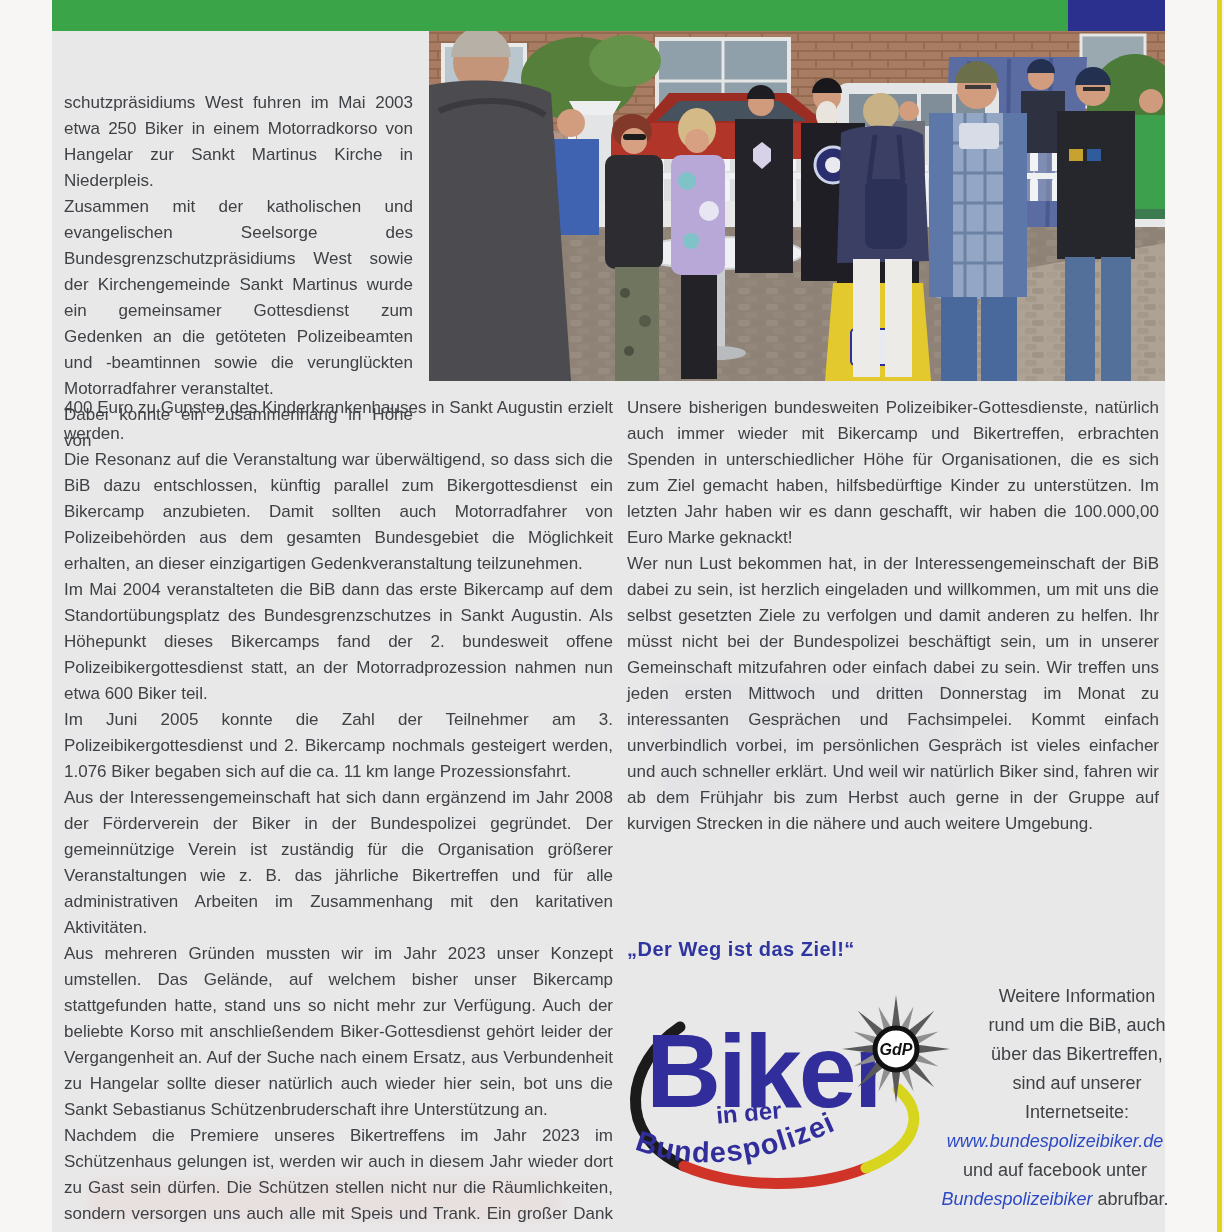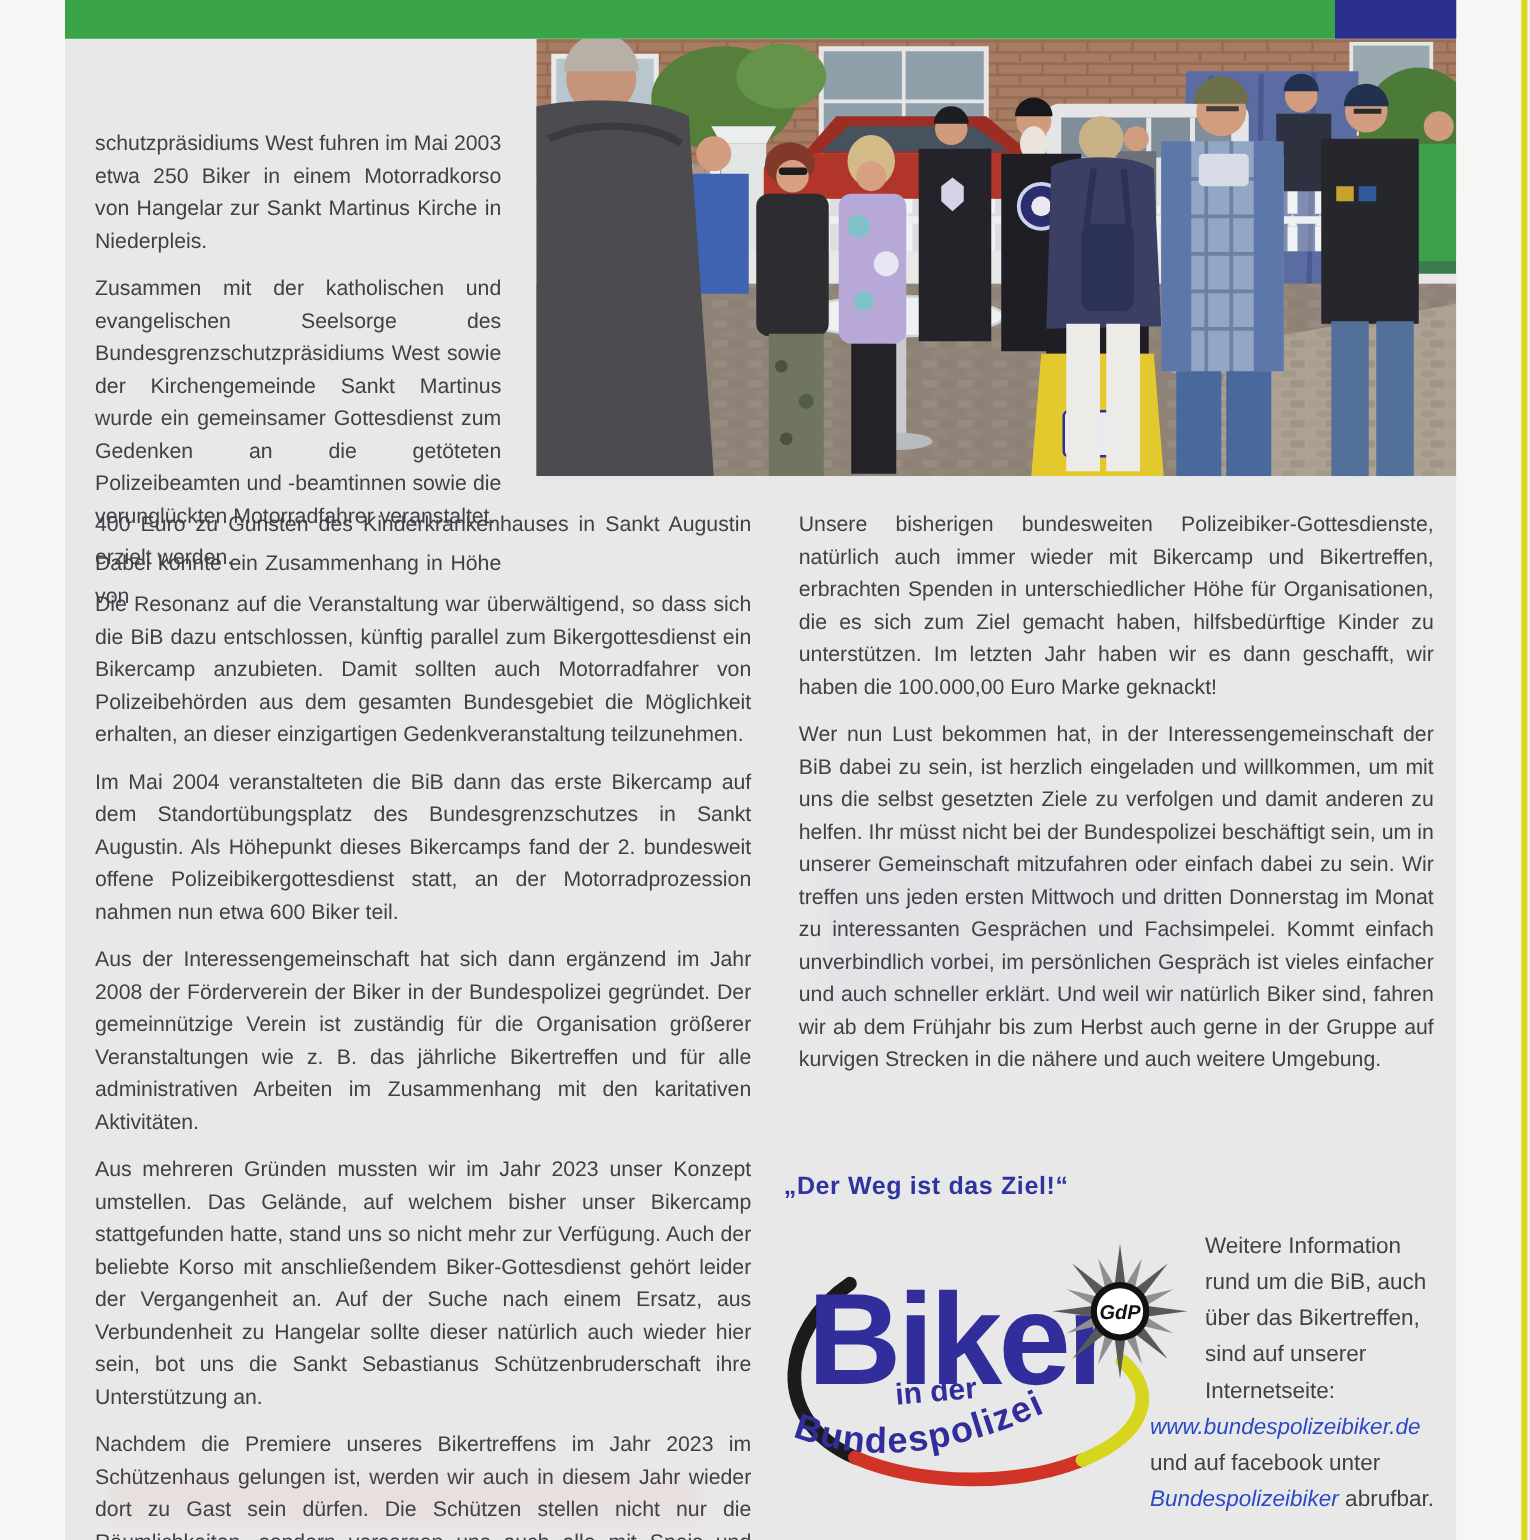--- a/index.html
+++ b/index.html
@@ -15,32 +15,32 @@
     color:var(--text);
   }
   .content-bg{position:absolute;left:52px;top:0;width:1113px;height:1232px;background:var(--page_bg);}
   .green-bar{position:absolute;left:52px;top:0;width:1016px;height:31px;background:var(--green);}
   .navy-block{position:absolute;left:1068px;top:0;width:97px;height:31px;background:var(--navy);}
   .edge-line{position:absolute;left:1217px;top:0;width:5px;height:1232px;background:var(--edge_yellow);}
   .photo{position:absolute;left:429px;top:31px;width:736px;height:350px;overflow:hidden;}
   .photo svg{display:block;width:100%;height:100%;}
 
   .bodytext{font-size:17px;line-height:26px;text-align:justify;hyphens:auto;-webkit-hyphens:auto;}
-  .bodytext p{margin:12px;}
+  .bodytext p{margin:0;}
   .col-top{position:absolute;left:64px;top:90px;width:349px;}
   .col-left{position:absolute;left:64px;top:395px;width:549px;}
   .col-right{position:absolute;left:627px;top:395px;width:532px;}
 
   .quote{position:absolute;left:627px;top:938px;font-size:20px;font-weight:bold;color:var(--quote_blue);letter-spacing:.5px;}
 
   .logo{position:absolute;left:618px;top:985px;width:340px;height:210px;}
   .logo svg{display:block;width:100%;height:100%;}
 
   .info{position:absolute;left:920px;top:982px;width:270px;font-size:18px;line-height:29px;}
-  .info .line{white-space:nowrap;}
+  .info .line{white-space:nowrap;text-align:center;}
   .info .indent{padding-left:44px;}
   .info .lnk{color:var(--link_blue);font-style:italic;}
 
   
   .artifact{position:absolute;pointer-events:none;}
   .a1{left:90px;top:1180px;width:470px;height:40px;background:rgba(226,120,120,.07);filter:blur(6px);}
   .a2{left:660px;top:680px;width:300px;height:130px;background:rgba(120,130,200,.05);filter:blur(8px);}
 </style>
 </head>
 <body>
@@ -215,20 +215,21 @@
 <div class="bodytext col-top">
   <p>schutzpräsidiums West fuhren im Mai 2003 etwa 250 Biker in einem Motorradkorso von Hangelar zur Sankt Martinus Kirche in Niederpleis.</p>
   <p>Zusammen mit der katholischen und evangelischen Seelsorge des Bundesgrenzschutzpräsidiums West sowie der Kirchengemeinde Sankt Martinus wurde ein gemeinsamer Gottesdienst zum Gedenken an die getöteten Polizeibeamten und -beamtinnen sowie die verunglückten Motorradfahrer veranstaltet.</p>
   <p>Dabei konnte ein Zusammenhang in Höhe von</p>
 </div>
 
 <div class="bodytext col-left">
   <p>400 Euro zu Gunsten des Kinderkrankenhauses in Sankt Augustin erzielt werden.</p>
   <p>Die Resonanz auf die Veranstaltung war überwältigend, so dass sich die BiB dazu entschlossen, künftig parallel zum Bikergottesdienst ein Bikercamp anzubieten. Damit sollten auch Motorradfahrer von Polizeibehörden aus dem gesamten Bundesgebiet die Möglichkeit erhalten, an dieser einzigartigen Gedenkveranstaltung teilzunehmen.</p>
   <p>Im Mai 2004 veranstalteten die BiB dann das erste Bikercamp auf dem Standortübungsplatz des Bundesgrenzschutzes in Sankt Augustin. Als Höhepunkt dieses Bikercamps fand der 2. bundesweit offene Polizeibikergottesdienst statt, an der Motorradprozession nahmen nun etwa 600 Biker teil.</p>
+  <p>Im Juni 2005 konnte die Zahl der Teilnehmer am 3. Polizeibikergottesdienst und 2. Bikercamp nochmals gesteigert werden, 1.076 Biker begaben sich auf die ca. 11 km lange Prozessionsfahrt.</p>
   <p>Aus der Interessengemeinschaft hat sich dann ergänzend im Jahr 2008 der Förderverein der Biker in der Bundespolizei gegründet. Der gemeinnützige Verein ist zuständig für die Organisation größerer Veranstaltungen wie z. B. das jährliche Bikertreffen und für alle administrativen Arbeiten im Zusammenhang mit den karitativen Aktivitäten.</p>
   <p>Aus mehreren Gründen mussten wir im Jahr 2023 unser Konzept umstellen. Das Gelände, auf welchem bisher unser Bikercamp stattgefunden hatte, stand uns so nicht mehr zur Verfügung. Auch der beliebte Korso mit anschließendem Biker-Gottesdienst gehört leider der Vergangenheit an. Auf der Suche nach einem Ersatz, aus Verbundenheit zu Hangelar sollte dieser natürlich auch wieder hier sein, bot uns die Sankt Sebastianus Schützenbruderschaft ihre Unterstützung an.</p>
   <p>Nachdem die Premiere unseres Bikertreffens im Jahr 2023 im Schützenhaus gelungen ist, werden wir auch in diesem Jahr wieder dort zu Gast sein dürfen. Die Schützen stellen nicht nur die Räumlichkeiten, sondern versorgen uns auch alle mit Speis und Trank. Ein großer Dank dafür!</p>
 </div>
 
 <div class="bodytext col-right">
   <p>Unsere bisherigen bundesweiten Polizeibiker-Gottesdienste, natürlich auch immer wieder mit Bikercamp und Bikertreffen, erbrachten Spenden in unterschiedlicher Höhe für Organisationen, die es sich zum Ziel gemacht haben, hilfsbedürftige Kinder zu unterstützen. Im letzten Jahr haben wir es dann geschafft, wir haben die 100.000,00 Euro Marke geknackt!</p>
   <p>Wer nun Lust bekommen hat, in der Interessengemeinschaft der BiB dabei zu sein, ist herzlich eingeladen und willkommen, um mit uns die selbst gesetzten Ziele zu verfolgen und damit anderen zu helfen. Ihr müsst nicht bei der Bundespolizei beschäftigt sein, um in unserer Gemeinschaft mitzufahren oder einfach dabei zu sein. Wir treffen uns jeden ersten Mittwoch und dritten Donnerstag im Monat zu interessanten Gesprächen und Fachsimpelei. Kommt einfach unverbindlich vorbei, im persönlichen Gespräch ist vieles einfacher und auch schneller erklärt. Und weil wir natürlich Biker sind, fahren wir ab dem Frühjahr bis zum Herbst auch gerne in der Gruppe auf kurvigen Strecken in die nähere und auch weitere Umgebung.</p>
 </div>
 

